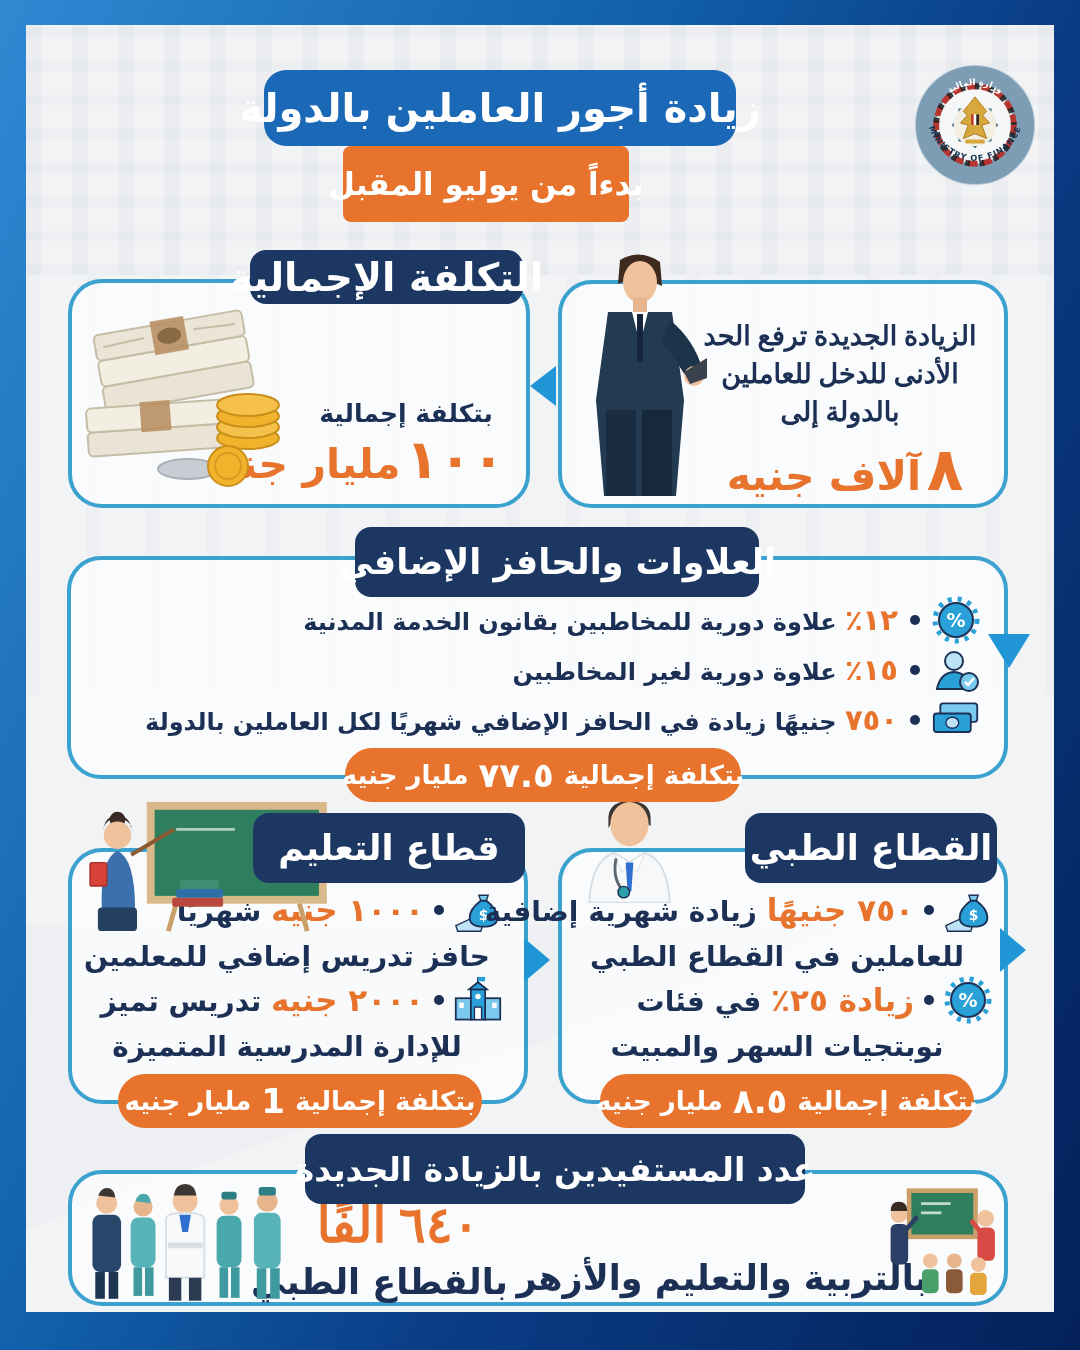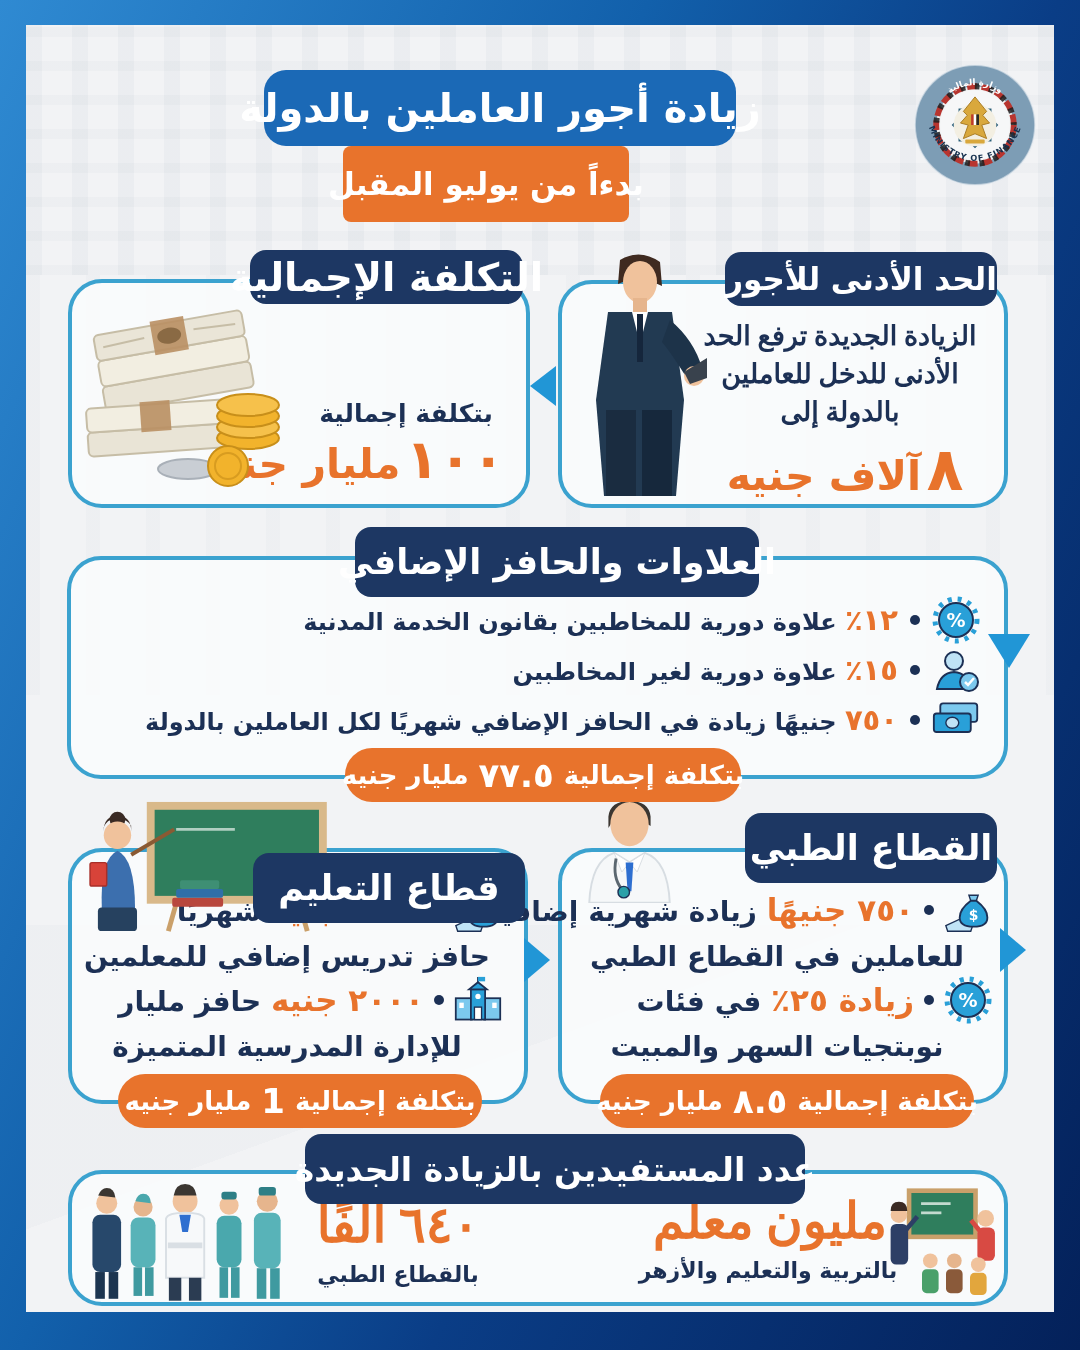--- a/index.html
+++ b/index.html
@@ -55,21 +55,21 @@
   .sitem .l1 .stxt{color:#1c3055;font-size:28px;}
   .sitem .l1 .onum2{color:#e8732c;font-size:31px;font-weight:800;}
   .sitem .l2{color:#1c3055;font-size:28px;text-align:center;margin-top:6px;}
 
   .tri{position:absolute;width:0;height:0;z-index:5;}
   .tri-left{border-top:20px solid transparent;border-bottom:20px solid transparent;border-right:26px solid #2196d6;}
   .tri-right{border-top:22px solid transparent;border-bottom:22px solid transparent;border-left:26px solid #2196d6;}
   .tri-down{border-left:21px solid transparent;border-right:21px solid transparent;border-top:34px solid #2196d6;}
 
   .benef-val{position:absolute;color:#e8732c;font-size:50px;font-weight:800;text-align:center;white-space:nowrap;z-index:4;font-family:Liberation Serif, serif;}
-  .benef-lab{position:absolute;color:#1c3055;font-size:22px;text-align:center;white-space:nowrap;z-index:4;}
+  .benef-lab{position:absolute;color:#1c3055;font-size:35px;text-align:center;white-space:nowrap;z-index:4;}
   .ill{position:absolute;z-index:5;}
 </style>
 </head>
 <body>
 
 <div id="canvas">
   <div class="inner">
     <div class="wm wm-top"></div>
     <div class="wm wm-mid"></div>
     <div class="wm wm-bot"></div>
@@ -138,21 +138,20 @@
         <ellipse cx="170" cy="139" rx="31" ry="11" fill="#f6c14b"></ellipse>
         <ellipse cx="170" cy="128" rx="31" ry="11" fill="#f2b32c"></ellipse>
         <ellipse cx="170" cy="117" rx="31" ry="11" fill="#f6c14b"></ellipse>
         <circle cx="150" cy="178" r="20" fill="#f2b32c"></circle>
         <circle cx="150" cy="178" r="13" fill="none" stroke="#d89c20"></circle>
       </g>
     </svg>
   </div>
 
   <div class="card" style="left:558px;top:280px;width:442px;height:220px;"></div>
-  <div class="navy-box" style="left:725px;top:252px;width:272px;height:54px;font-size:31px;">الحد الأدنى للأجور</div>
   <div class="body-txt" style="left:690px;top:318px;width:300px;font-size:27px;font-family:Liberation Serif, serif;">الزيادة الجديدة ترفع الحد الأدنى للدخل للعاملين بالدولة إلى</div>
   <div class="big-val" style="left:700px;top:434px;width:290px;">
     <b class="vnum" style="font-size:60px;">٨</b>
     <span class="vwords">آلاف جنيه</span>
   </div>
   <div class="tri tri-left" style="left:530px;top:366px;"></div>
   <div class="ill" style="left:572px;top:250px;">
     <svg width="135" height="250" viewBox="0 0 135 250">
       <path d="M48,10 Q68,-2 88,12 L90,36 Q67,24 46,34 Z" fill="#3f2a20"></path>
       <ellipse cx="68" cy="32" rx="17" ry="21" fill="#f0c29c"></ellipse>
@@ -209,21 +208,21 @@
   </div>
 
   <div class="ofoot" style="left:345px;top:748px;width:396px;height:54px;">
     <span>بتكلفة إجمالية</span>
     <b>٧٧.٥</b>
     <span>مليار جنيه</span>
   </div>
   <div class="tri tri-down" style="left:988px;top:634px;"></div>
 
   <div class="card" style="left:68px;top:848px;width:452px;height:248px;"></div>
-  <div class="navy-box" style="left:253px;top:813px;width:272px;height:70px;font-size:35px;margin-top:40px;">قطاع التعليم</div>
+  <div class="navy-box" style="left:253px;top:813px;width:272px;height:70px;font-size:35px;">قطاع التعليم</div>
 
   <div class="sitem" style="right:578px;width:430px;top:886px;">
     <div class="l1">
       <span class="aicon">
         <svg width="50" height="48" viewBox="0 0 52 48">
             <path d="M2,41 L17,34 L31,41 L29,47 L4,47 Z" fill="#bfe3f6" stroke="#1c3055" stroke-width="1.5"></path>
             <polygon points="27,8 37,8 35,14 29,14" fill="#7cc9ee" stroke="#1c3055" stroke-width="1.5"></polygon>
             <path d="M29,14 Q17,23 17,32 Q17,42 32,42 Q47,42 47,32 Q47,23 35,14 Z" fill="#29a0d8" stroke="#1c3055" stroke-width="2"></path>
             <text x="32" y="35" font-size="15" fill="#fff" text-anchor="middle" font-weight="bold">$</text>
           </svg>
@@ -244,21 +243,21 @@
             <polygon points="17,12 37,12 27,4" fill="#29a0d8" stroke="#1c3055" stroke-width="2"></polygon>
             <line x1="27" y1="4" x2="27" y2="-2" stroke="#1c3055" stroke-width="2"></line>
             <rect x="27" y="-2" width="8" height="5" fill="#29a0d8"></rect>
             <rect x="23" y="32" width="8" height="14" fill="#ffffff" stroke="#1c3055" stroke-width="1.5"></rect>
             <circle cx="27" cy="20" r="3" fill="#ffffff"></circle>
             <rect x="6" y="27" width="5" height="6" fill="#ffffff"></rect>
             <rect x="43" y="27" width="5" height="6" fill="#ffffff"></rect>
           </svg>
       </span>
       <span class="adot"></span>
-      <span class="stxt"><b class="onum2">٢٠٠٠ جنيه</b> <span>حافز مليار</span></span>
+      <span class="stxt"><b class="onum2">٢٠٠٠ جنيه</b> <span>تدريس تميز</span></span>
     </div>
     <div class="l2">للإدارة المدرسية المتميزة</div>
   </div>
 
   <div class="ofoot" style="left:118px;top:1074px;width:364px;height:54px;">
     <span>بتكلفة إجمالية</span>
     <b>1</b>
     <span>مليار جنيه</span>
   </div>
   <div class="tri tri-right" style="left:524px;top:938px;"></div>
@@ -335,21 +334,20 @@
       <polygon points="76,60 60,70 68,80" fill="#ffffff" stroke="#d7dde2"></polygon>
       <polygon points="56,70 64,70 62,100 58,100" fill="#2e6fd0"></polygon>
       <path d="M46,66 Q42,86 52,98" fill="none" stroke="#5b6770" stroke-width="3"></path>
       <circle cx="54" cy="101" r="6" fill="#2aa0a8" stroke="#1c3055" stroke-width="1.5"></circle>
     </svg>
   </div>
 
   <div class="card" style="left:68px;top:1170px;width:932px;height:128px;"></div>
   <div class="navy-box" style="left:305px;top:1134px;width:500px;height:70px;font-size:33px;">عدد المستفيدين بالزيادة الجديدة</div>
 
-  <div class="benef-val" style="left:638px;top:1192px;width:264px;">مليون معلم</div>
   <div class="benef-lab" style="left:608px;top:1258px;width:320px;">بالتربية والتعليم والأزهر</div>
 
   <div class="benef-val" style="left:298px;top:1196px;width:200px;">٦٤٠ ألفًا</div>
   <div class="benef-lab" style="left:288px;top:1262px;width:220px;">بالقطاع الطبي</div>
 
   <div class="ill" style="left:886px;top:1182px;">
     <svg width="120" height="118" viewBox="0 0 130 125">
       <rect x="25" y="8" width="72" height="50" fill="#2f7e5d" stroke="#c9a06a" stroke-width="5"></rect>
       <line x1="38" y1="22" x2="70" y2="22" stroke="#e9f2ec" stroke-width="3" opacity=".8"></line>
       <line x1="38" y1="32" x2="60" y2="32" stroke="#e9f2ec" stroke-width="3" opacity=".8"></line>

